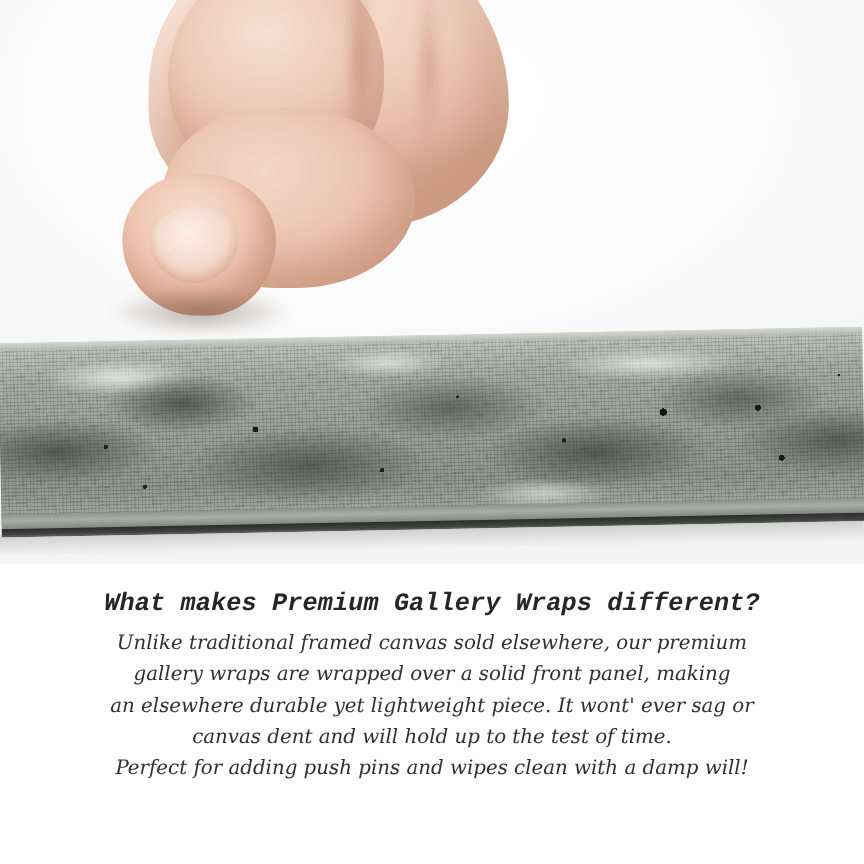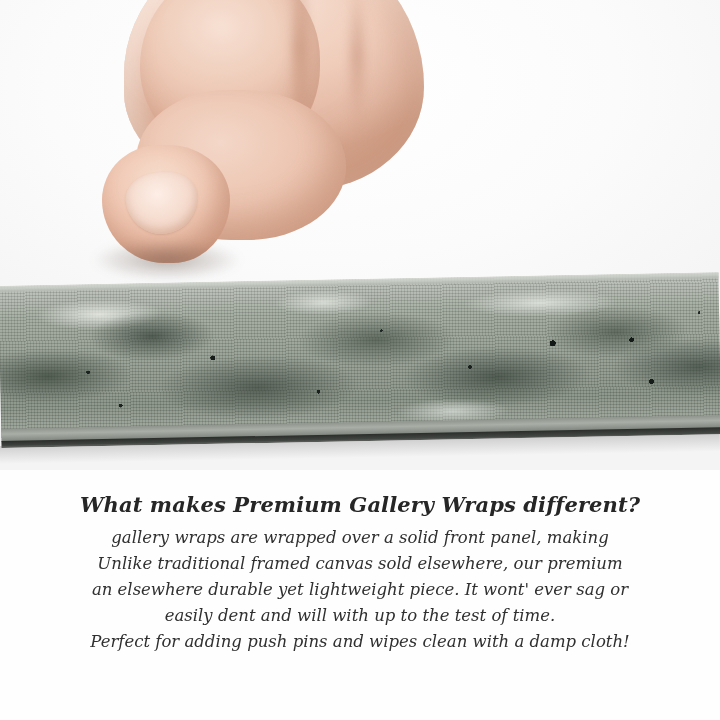--- a/index.html
+++ b/index.html
@@ -252,20 +252,21 @@
     font-family: "DejaVu Serif", serif;
     color: #2b2b2b;
   }
   .caption-heading {
     font-size: 21px;
     font-style: italic;
     font-weight: 600;
     letter-spacing: 0.1px;
     margin: 0 0 8px 0;
     color: #262626;
+    font-family: Liberation Mono, monospace;
   }
   .caption-body {
     font-size: 16.5px;
     font-style: italic;
     line-height: 26px;
     margin: 0 auto;
     width: 640px;
     color: #303030;
   }
   .caption-body .line {
@@ -299,21 +300,21 @@
       <div class="canvas-lip"></div>
       <div class="canvas-rail"></div>
       <div class="canvas-underline"></div>
     </div>
     <div class="canvas-dropshadow"></div>
   </div>
 
   <div class="caption">
     <p class="caption-heading">What makes Premium Gallery Wraps different?</p>
     <div class="caption-body">
+      <span class="line">Unlike traditional framed canvas sold elsewhere, our premium</span>
       <span class="line">gallery wraps are wrapped over a solid front panel, making</span>
-      <span class="line">Unlike traditional framed canvas sold elsewhere, our premium</span>
       <span class="line">an elsewhere durable yet lightweight piece. It wont' ever sag or</span>
-      <span class="line">easily dent and will with up to the test of time.</span>
-      <span class="line">Perfect for adding push pins and wipes clean with a damp cloth!</span>
+      <span class="line">canvas dent and will hold up to the test of time.</span>
+      <span class="line">Perfect for adding push pins and wipes clean with a damp will!</span>
     </div>
   </div>
 
 </div>
 
 </body></html>

